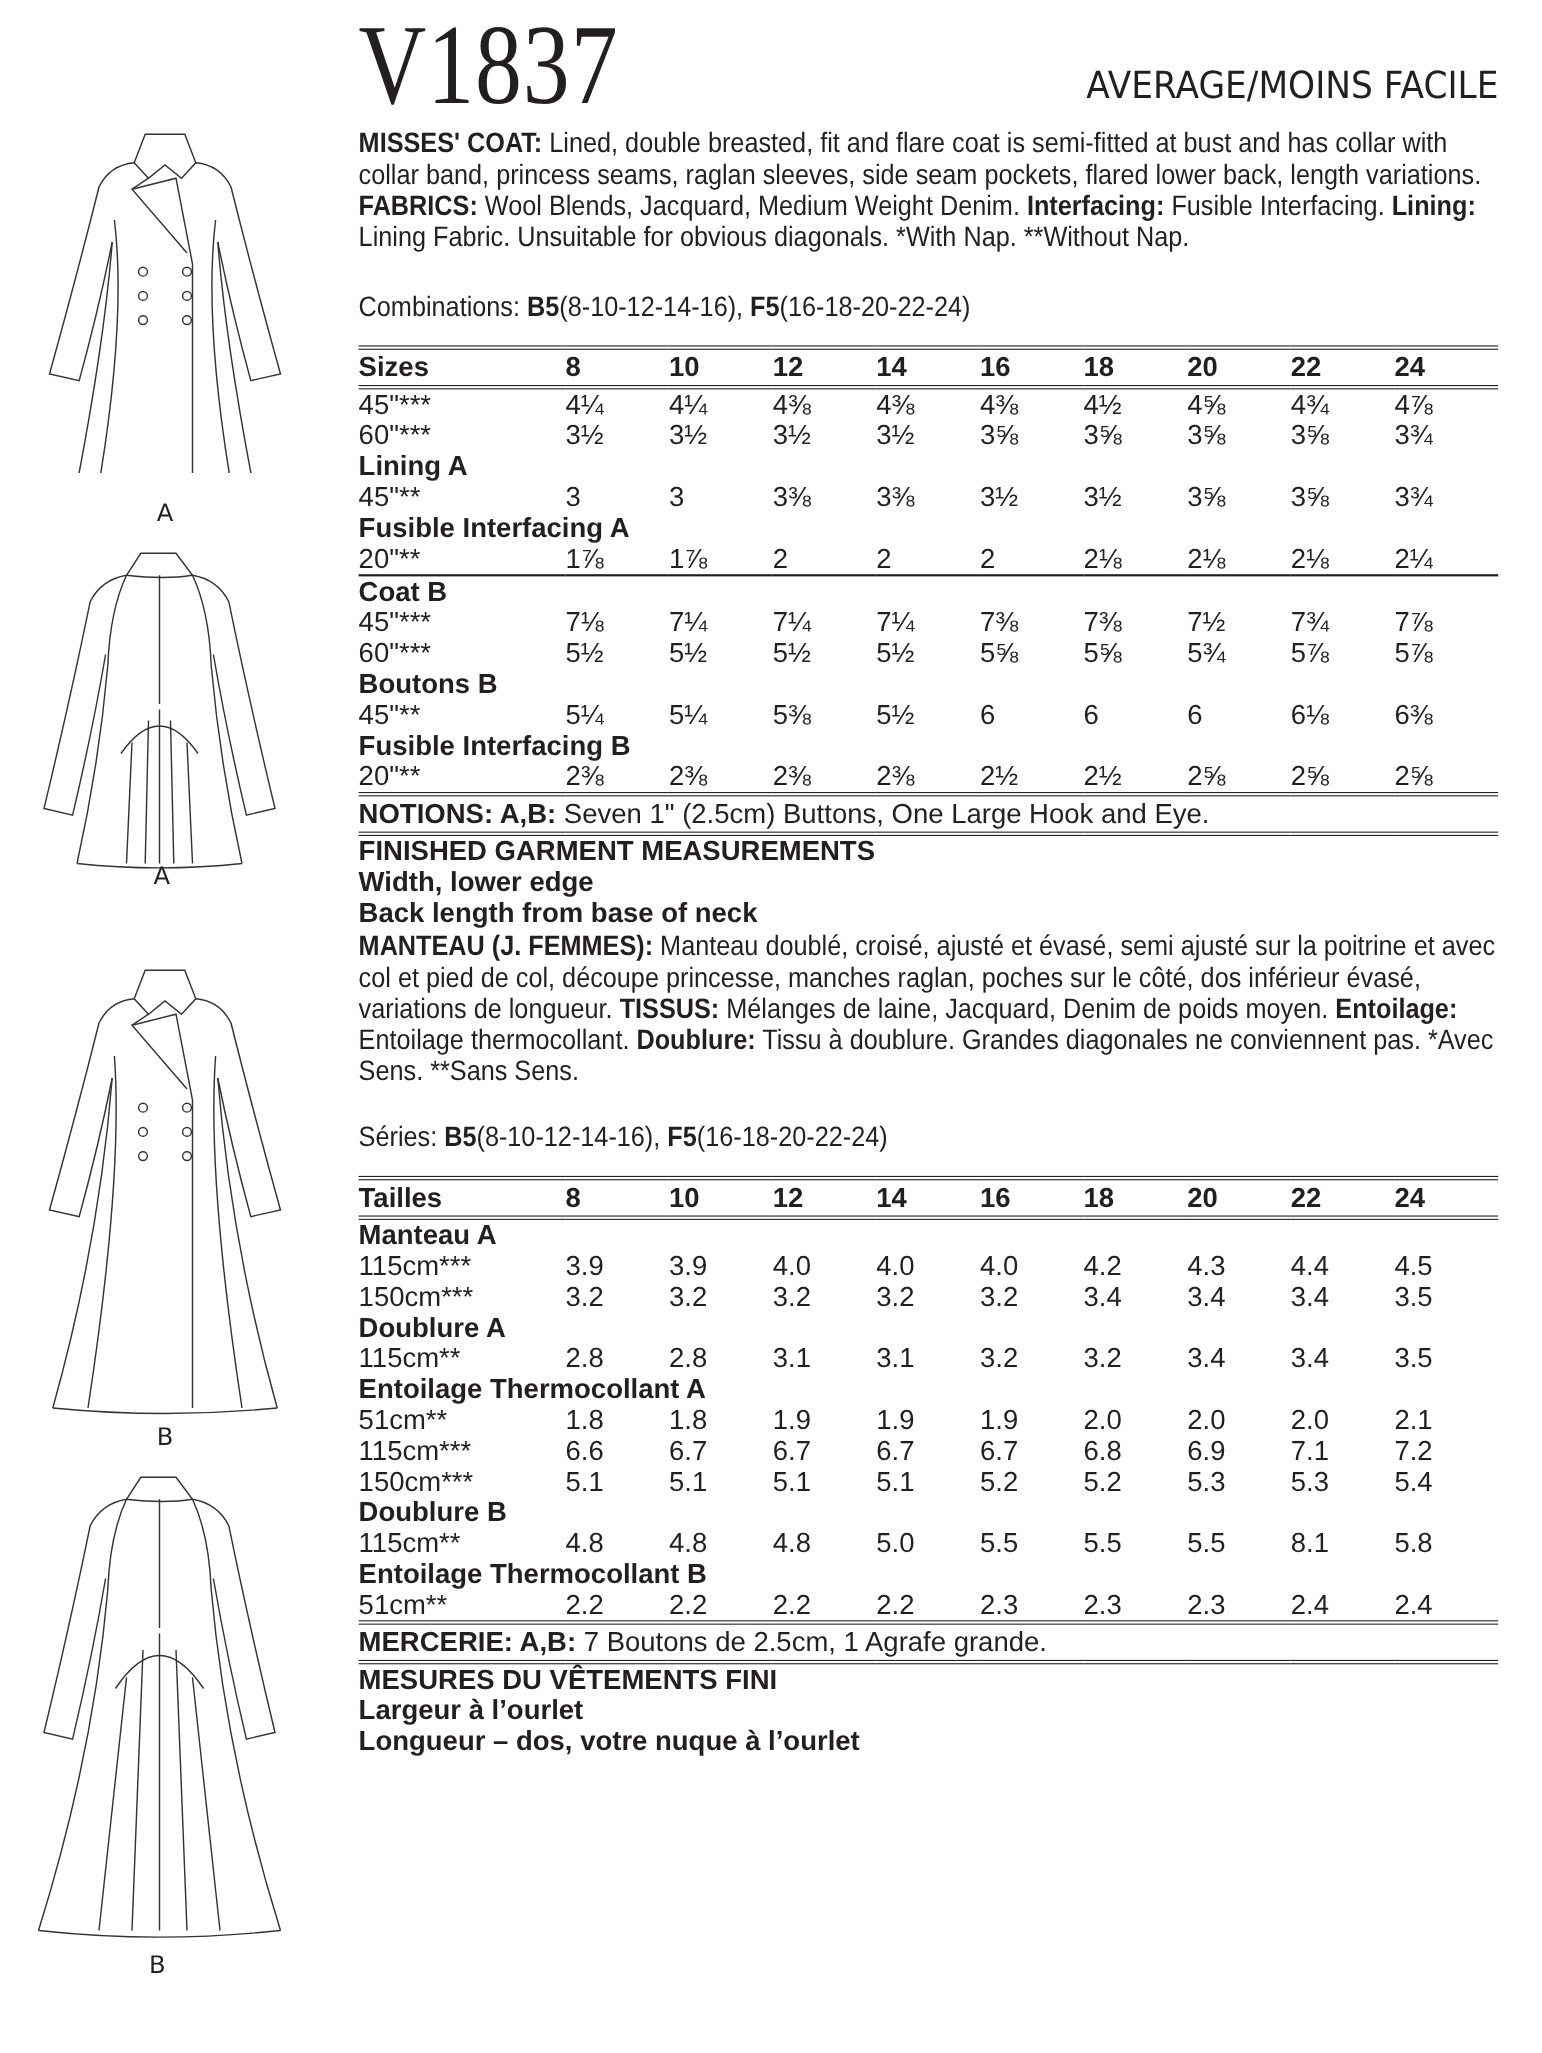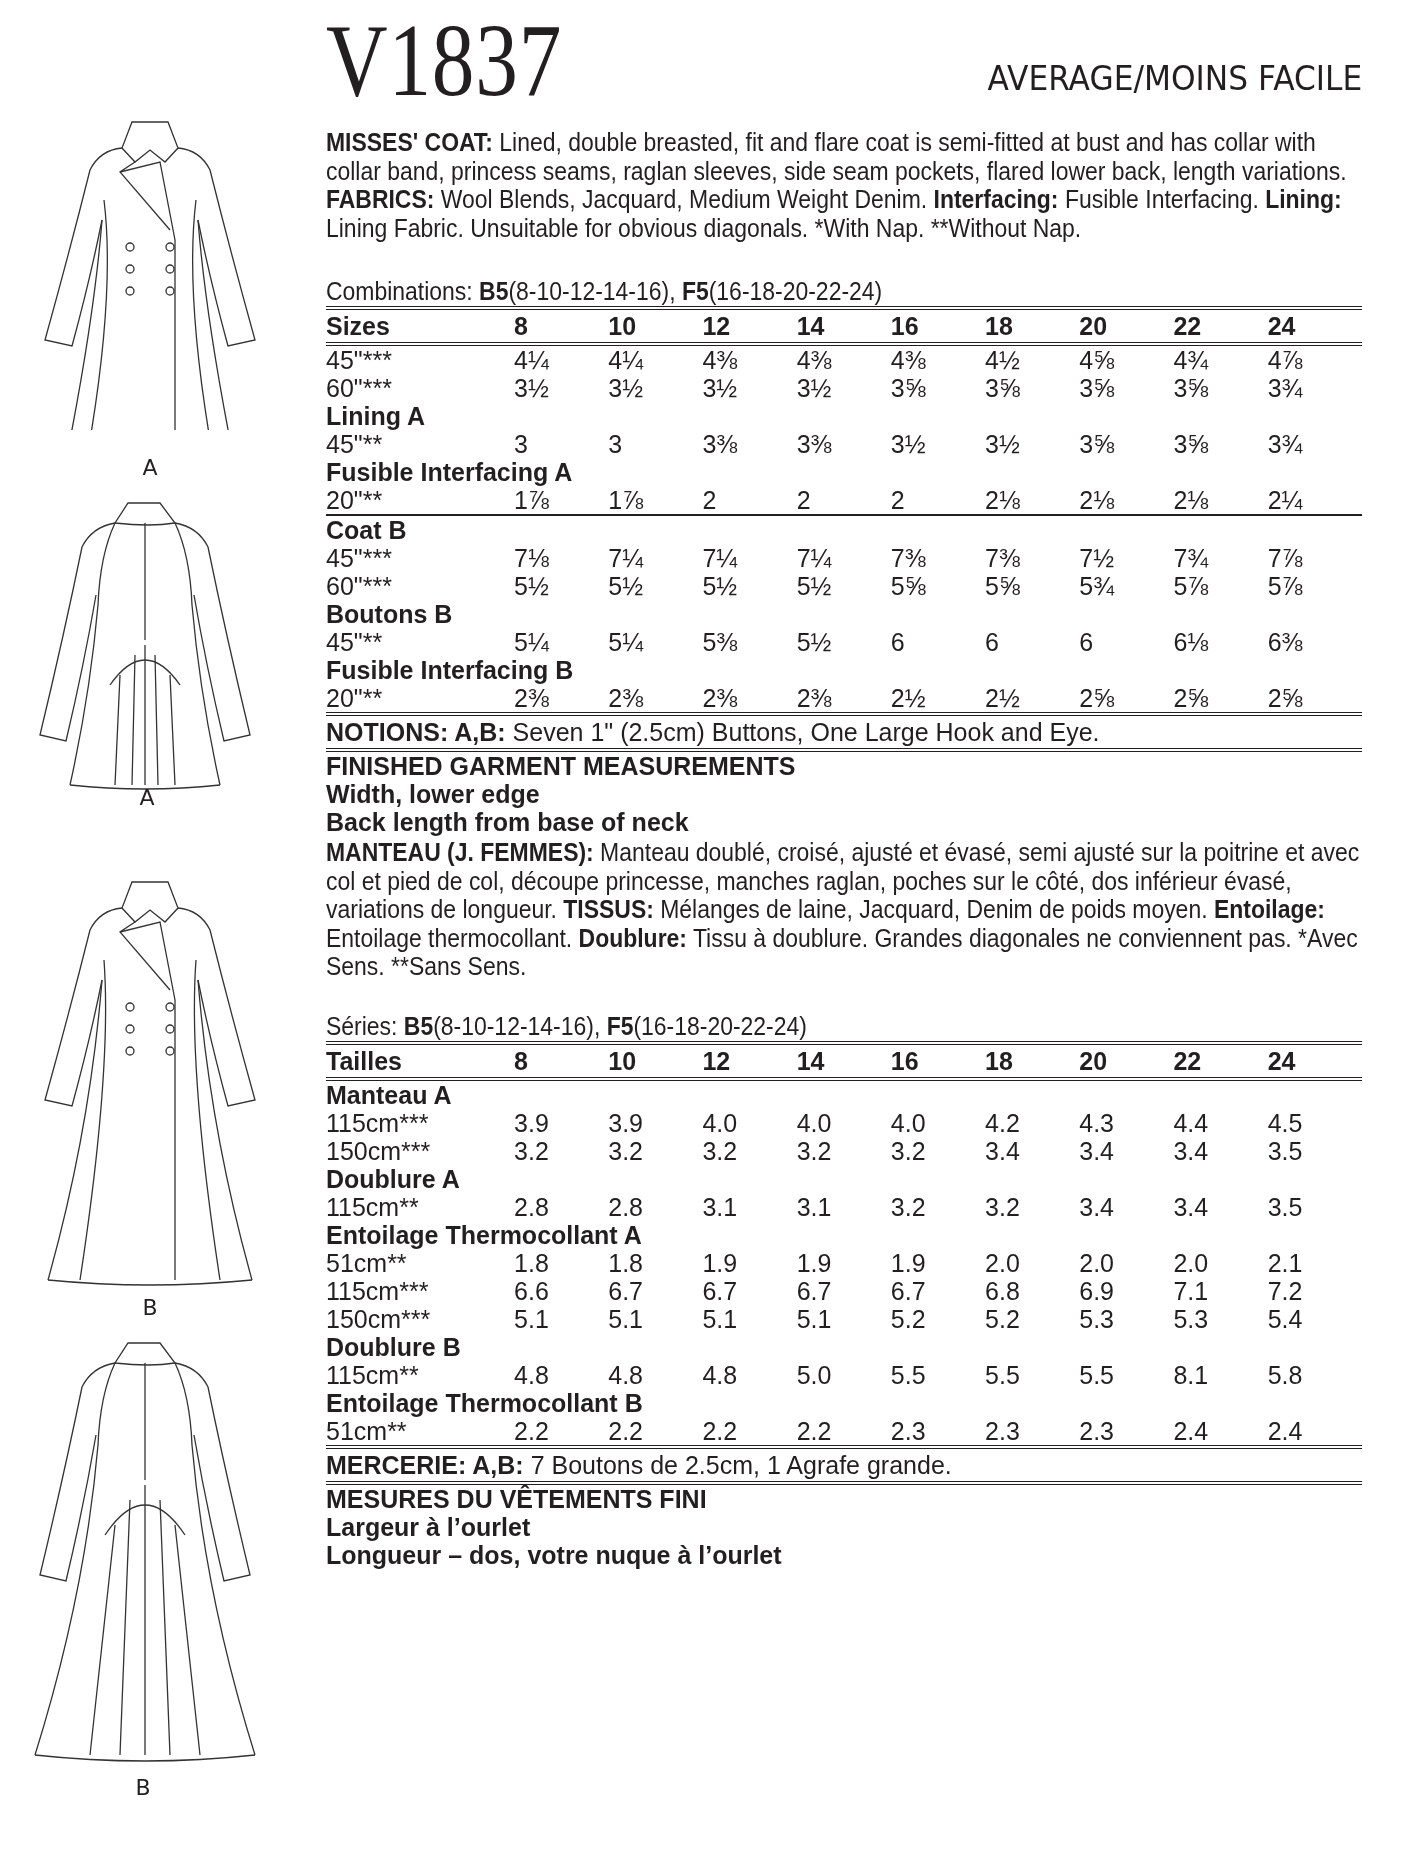--- a/index.html
+++ b/index.html
@@ -2,25 +2,25 @@
 <html><head>
 <meta charset="utf-8">
 <style>
   html,body{margin:0;padding:0;background:#fff;}
   body{width:1402px;height:1866px;position:relative;overflow:hidden;color:#231f20;font-family:"Liberation Sans",sans-serif;}
   .illus{position:absolute;left:0;top:0;width:300px;height:1866px;}
   .illus svg{position:absolute;left:0;}
   .view-label{position:absolute;font-size:22px;width:60px;text-align:center;font-family:"DejaVu Sans",sans-serif;}
   .title{position:absolute;left:326px;top:8px;font-family:"Liberation Serif",serif;font-size:104px;letter-spacing:1px;transform:scaleX(0.82);transform-origin:left top;line-height:1;}
   .difficulty{position:absolute;right:40px;top:58px;font-size:34px;font-family:"DejaVu Sans",sans-serif;transform:scaleX(0.92);transform-origin:right top;}
-  .content{position:absolute;left:326px;top:128px;width:1036px;}
+  .content{position:absolute;left:326px;top:116px;width:1036px;}
   .para{font-size:25.5px;line-height:28.5px;transform:scaleX(0.9);transform-origin:left top;width:1151px;}
   .para b{font-weight:bold;}
   .combo{font-size:25.5px;margin-top:26px;line-height:30px;transform:scaleX(0.9);transform-origin:left top;width:1151px;}
-  table{border-collapse:collapse;width:1036px;table-layout:fixed;}
+  table{border-collapse:collapse;width:1036px;table-layout:fixed;margin-top:20px;}
   td,th{padding:0;font-size:25px;line-height:28px;text-align:left;white-space:nowrap;font-weight:normal;}
   th{font-weight:bold;}
   col.c0{width:188px;}
   col.cv{width:94.2px;}
   .hdr-row th{padding-top:2px;padding-bottom:2px;}
   .rule-top-double{border-top:4px double #231f20;}
   .rule-bottom-double{border-bottom:4px double #231f20;}
   .grp{font-weight:bold;}
   .note-row td{font-size:25px;padding:2px 0;}
   .sect-title{font-weight:bold;}

